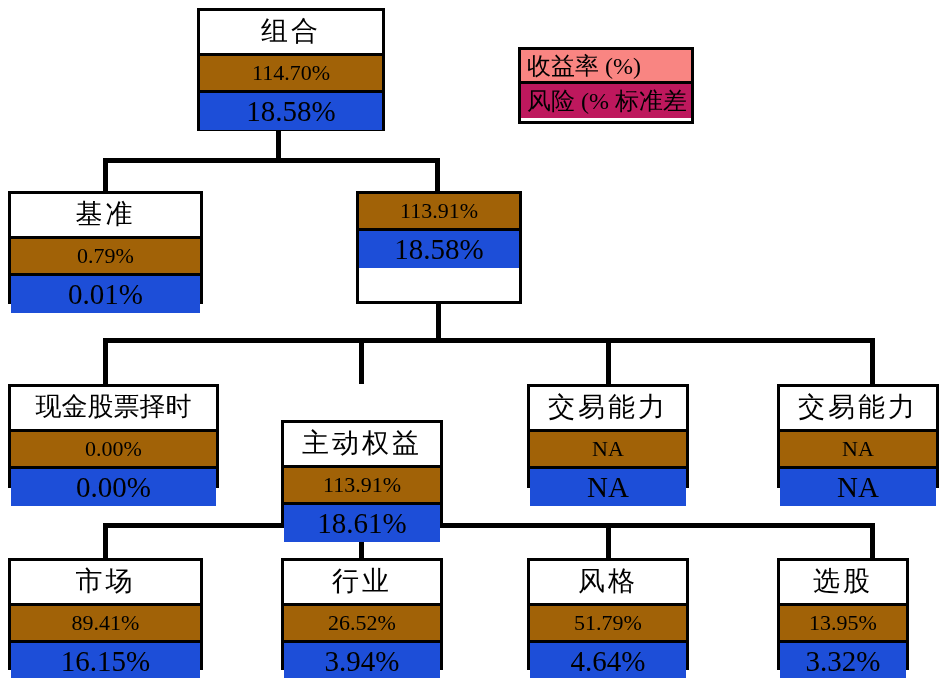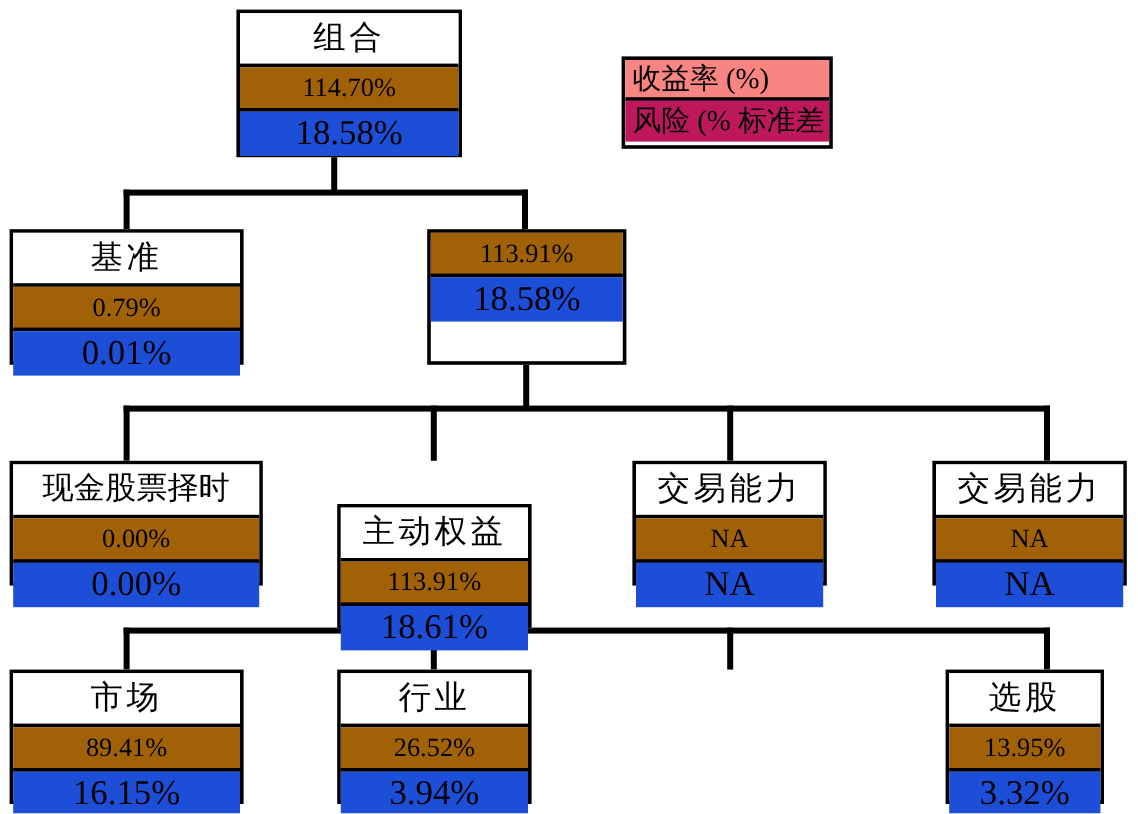--- a/index.html
+++ b/index.html
@@ -171,20 +171,25 @@
     <div class="cell ret">89.41%</div>
     <div class="cell risk">16.15%</div>
   </div>
 
   <div class="node" style="left:281px; top:558px; width:162px; height:112px;">
     <div class="cell title">行业</div>
     <div class="cell ret">26.52%</div>
     <div class="cell risk">3.94%</div>
   </div>
 
+  <div class="node" style="left:527px; top:558px; width:162px; height:112px;">
+    <div class="cell title">风格</div>
+    <div class="cell ret">51.79%</div>
+    <div class="cell risk">4.64%</div>
+  </div>
 
-  <div class="node" style="left:777px; top:558px; width:132px; height:112px;margin-left:11px;">
+  <div class="node" style="left:777px; top:558px; width:132px; height:112px;">
     <div class="cell title">选股</div>
     <div class="cell ret">13.95%</div>
     <div class="cell risk">3.32%</div>
   </div>
 
 </div>
 
 </body></html>

